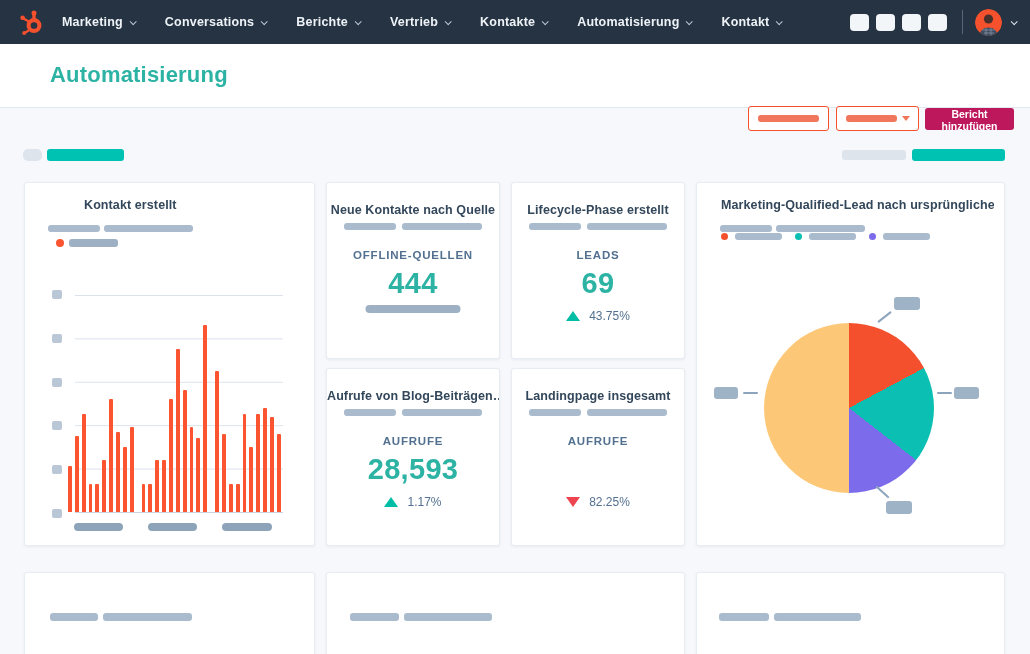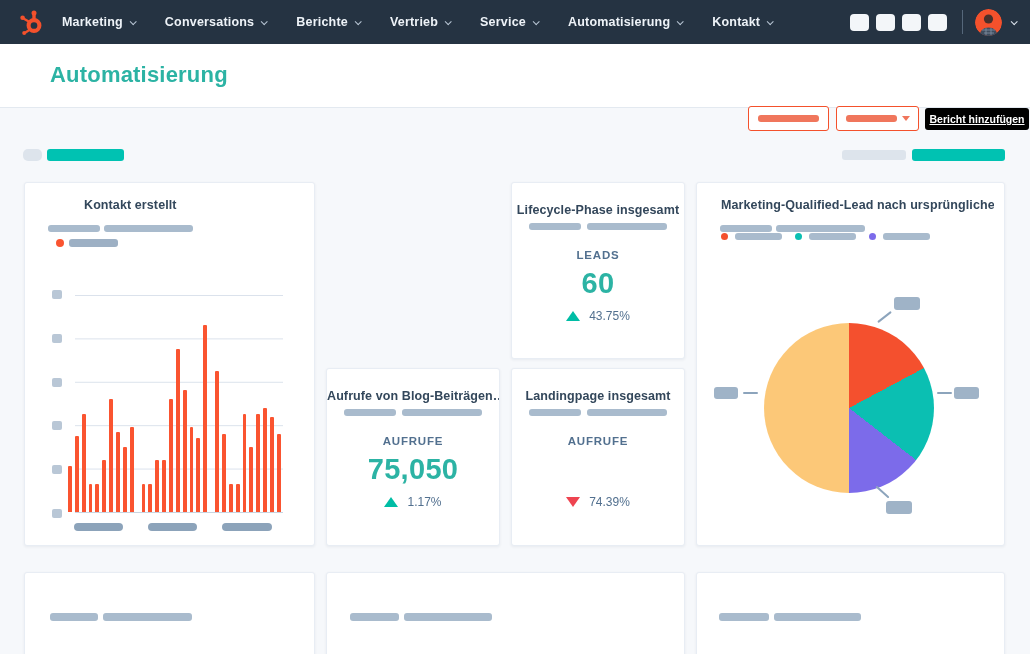--- a/index.html
+++ b/index.html
@@ -20,21 +20,21 @@
   .avatar { width:27px; height:27px; border-radius:50%; overflow:hidden; cursor:pointer; }
   .avatar-chev { margin-left:9px; }
   .avatar-chev .chev{ border-color:#dfe7ef; }
 
   
   #header { position:absolute; top:44px; left:0; width:1030px; height:64px; background:#ffffff; border-bottom:1px solid #e3e9f0; }
   #page-title { position:absolute; left:50px; top:18px; font-size:22px; font-weight:700; color:#2cb3a4; letter-spacing:.2px; }
   .hdr-btn-outline { position:absolute; top:62px; height:25px; background:#fff; border:1px solid #f4512c; border-radius:3px; display:flex; align-items:center; justify-content:center; gap:5px; cursor:pointer; }
   .hdr-bar { height:7px; border-radius:3px; background:#f0765c; }
   .caret-down { width:0; height:0; border-left:4px solid transparent; border-right:4px solid transparent; border-top:5px solid #f0765c; }
-  #add-report-btn { position:absolute; left:925px; top:64px; width:104px; height:22px; background:#000000; color:#fff; border:none; border-radius:3px; font-size:10.5px; font-weight:700; font-family:"Liberation Sans",sans-serif; cursor:pointer;text-decoration:underline; }
+  #add-report-btn { position:absolute; left:925px; top:64px; width:89px; height:22px; background:#be185d; color:#fff; border:none; border-radius:3px; font-size:10.5px; font-weight:700; font-family:"Liberation Sans",sans-serif; cursor:pointer; }
 
   
   .pill-gray  { background:#dde4ec; border-radius:3px; }
   .pill-teal  { background:#00c2b2; border-radius:3px; }
   .pill-gray2 { background:#dde4ec; border-radius:5px; }
 
   
   .card { position:absolute; background:#fff; border:1px solid #e8edf4; border-radius:3px; box-shadow:0 1px 3px rgba(45,62,80,.07); }
   .card-title { font-size:12.5px; font-weight:700; color:#33475b; letter-spacing:.1px; }
   .ph-bar { background:#a9bbcd; border-radius:3px; height:7px; }
@@ -103,21 +103,21 @@
         </div>
         <div class="nav-item">
           <span>Berichte</span>
           <span class="chev"></span>
         </div>
         <div class="nav-item">
           <span>Vertrieb</span>
           <span class="chev"></span>
         </div>
         <div class="nav-item">
-          <span>Service</span>
+          <span>Kontakte</span>
           <span class="chev"></span>
         </div>
         <div class="nav-item">
           <span>Automatisierung</span>
           <span class="chev"></span>
         </div>
         <div class="nav-item">
           <span>Kontakt</span>
           <span class="chev"></span>
         </div>
@@ -208,59 +208,69 @@
           <div class="bar" style="height: 44%;"></div>
           <div class="bar" style="height: 36%;"></div>
         </div>
     </div>
 
     <div class="abs ph-bar-dark" style="left:49px;  top:340px; width:49px;"></div>
     <div class="abs ph-bar-dark" style="left:123px; top:340px; width:49px;"></div>
     <div class="abs ph-bar-dark" style="left:197px; top:340px; width:50px;"></div>
   </section>
 
-
-  <section class="card kpi" style="left:511px; top:182px; width:174px; height:177px;">
-    <div class="card-title">Lifecycle-Phase insgesamt</div>
+  <section class="card kpi" style="left:326px; top:182px; width:174px; height:177px;">
+    <div class="card-title">Neue Kontakte nach Quelle</div>
     <div class="kpi-subbars">
       <div class="ph-bar" style="width:52px;"></div>
         <div class="ph-bar" style="width:80px;"></div>
     </div>
+    <div class="kpi-label">OFFLINE-QUELLEN</div>
+    <div class="kpi-value">444</div>
+    <div class="kpi-bottom-bar"></div>
+  </section>
+
+  <section class="card kpi" style="left:511px; top:182px; width:174px; height:177px;">
+    <div class="card-title">Lifecycle-Phase erstellt</div>
+    <div class="kpi-subbars">
+      <div class="ph-bar" style="width:52px;"></div>
+        <div class="ph-bar" style="width:80px;"></div>
+    </div>
     <div class="kpi-label">LEADS</div>
-    <div class="kpi-value">60</div>
+    <div class="kpi-value">69</div>
     <div class="kpi-delta">
       <div class="tri-up"></div>
       <span class="delta-text">43.75%</span>
     </div>
   </section>
 
   <section class="card kpi" style="left:326px; top:368px; width:174px; height:178px;">
     <div class="card-title">Aufrufe von Blog-Beiträgen…</div>
     <div class="kpi-subbars">
       <div class="ph-bar" style="width:52px;"></div>
         <div class="ph-bar" style="width:80px;"></div>
     </div>
     <div class="kpi-label">AUFRUFE</div>
-    <div class="kpi-value">75,050</div>
+    <div class="kpi-value">28,593</div>
     <div class="kpi-delta">
       <div class="tri-up"></div>
       <span class="delta-text">1.17%</span>
     </div>
   </section>
 
   <section class="card kpi" style="left:511px; top:368px; width:174px; height:178px;">
     <div class="card-title">Landingpage insgesamt</div>
     <div class="kpi-subbars">
       <div class="ph-bar" style="width:52px;"></div>
         <div class="ph-bar" style="width:80px;"></div>
     </div>
     <div class="kpi-label">AUFRUFE</div>
     <div class="kpi-delta">
       <div class="tri-down"></div>
-      <span class="delta-text">74.39%</span>
+      <span class="delta-text">82.25%</span>
     </div>
   </section>
 
   <section class="card" style="left:696px; top:182px; width:309px; height:364px;">
     <div class="abs card-title" style="left:24px; top:15px; right:10px; white-space:nowrap; overflow:hidden;">Marketing-Qualified-Lead nach ursprünglicher…</div>
     <div class="abs ph-bar" style="left:23px; top:42px; width:52px;"></div>
     <div class="abs ph-bar" style="left:79px; top:42px; width:89px;"></div>
 
     <div id="pie-legend">
         <div class="pl-item">

